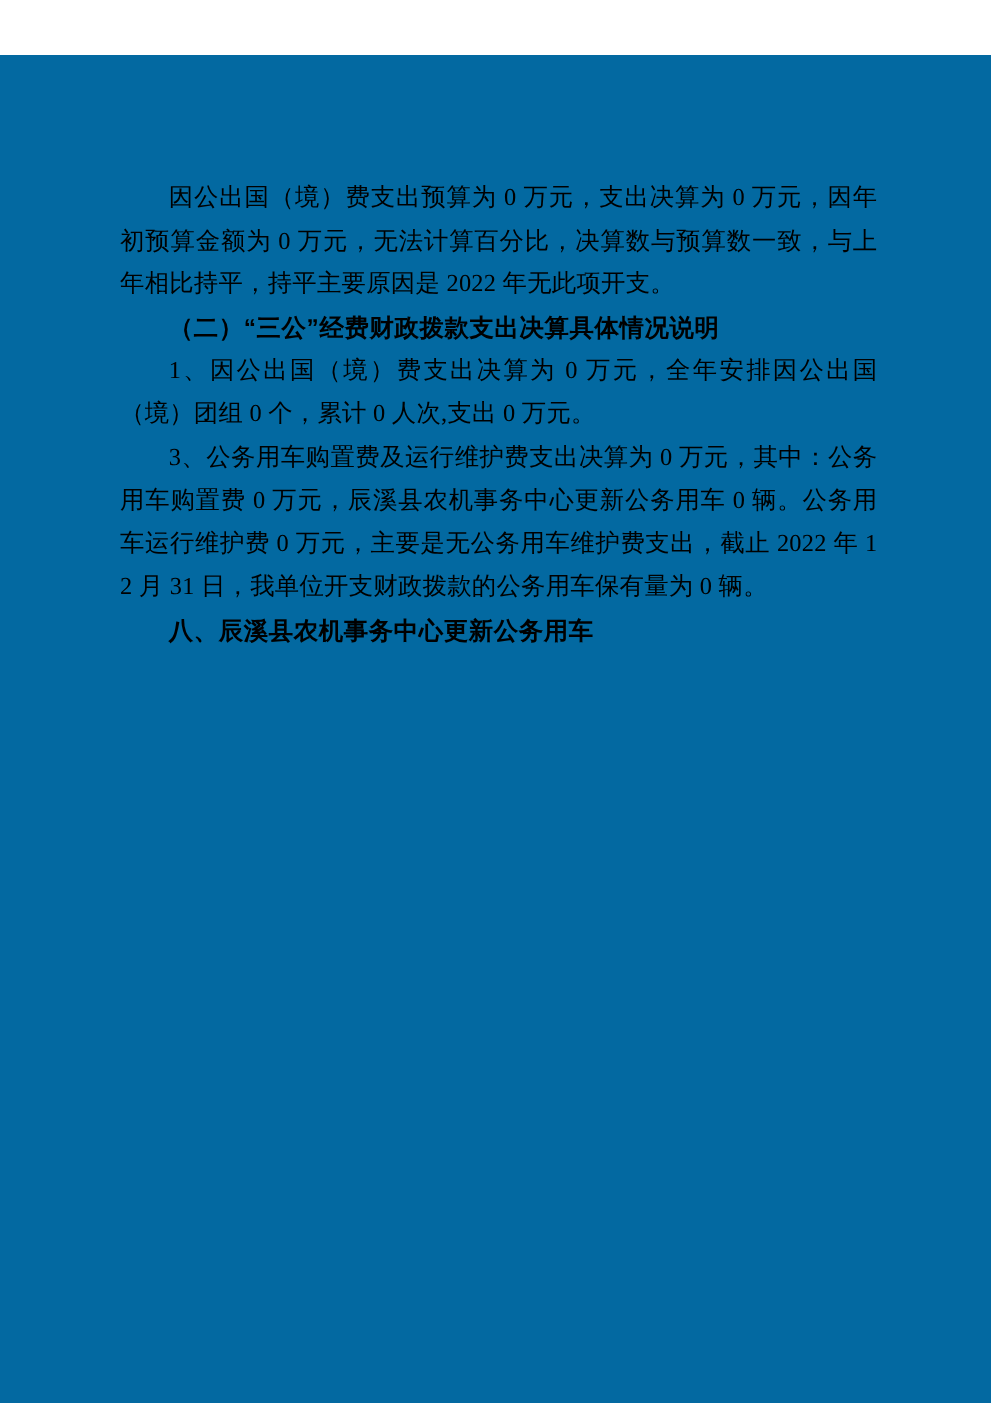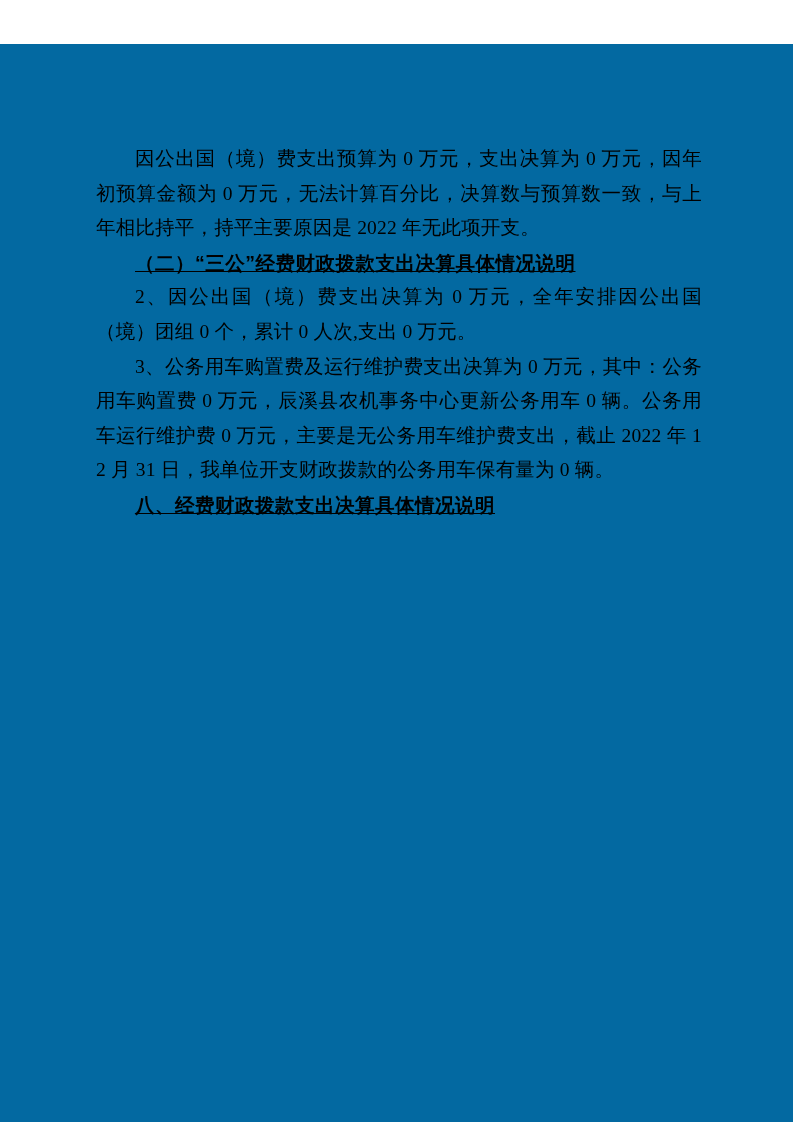--- a/index.html
+++ b/index.html
@@ -31,27 +31,26 @@
     font-size: 19.5px;
     line-height: 34.6px;
     letter-spacing: 0.2px;
     word-break: break-all;
   }
   .doc-content p.heading {
     font-family: "Liberation Sans", "DejaVu Sans", sans-serif;
     font-weight: bold;
     text-align: left;
     letter-spacing: 0.5px;
-    text-decoration: underline;
   }
 </style>
 </head>
 <body>
 
 <div class="page">
   <div class="doc-content" id="doc-content">
       <p class="body">因公出国（境）费支出预算为 0 万元，支出决算为 0 万元，因年初预算金额为 0 万元，无法计算百分比，决算数与预算数一致，与上年相比持平，持平主要原因是 2022 年无此项开支。</p>
       <p class="heading">（二）“三公”经费财政拨款支出决算具体情况说明</p>
-      <p class="body">2、因公出国（境）费支出决算为 0 万元，全年安排因公出国（境）团组 0 个，累计 0 人次,支出 0 万元。</p>
+      <p class="body">1、因公出国（境）费支出决算为 0 万元，全年安排因公出国（境）团组 0 个，累计 0 人次,支出 0 万元。</p>
       <p class="body">3、公务用车购置费及运行维护费支出决算为 0 万元，其中：公务用车购置费 0 万元，辰溪县农机事务中心更新公务用车 0 辆。公务用车运行维护费 0 万元，主要是无公务用车维护费支出，截止 2022 年 12 月 31 日，我单位开支财政拨款的公务用车保有量为 0 辆。</p>
-      <p class="heading">八、经费财政拨款支出决算具体情况说明</p>
+      <p class="heading">八、辰溪县农机事务中心更新公务用车</p>
     </div>
 </div>
 
 </body></html>

